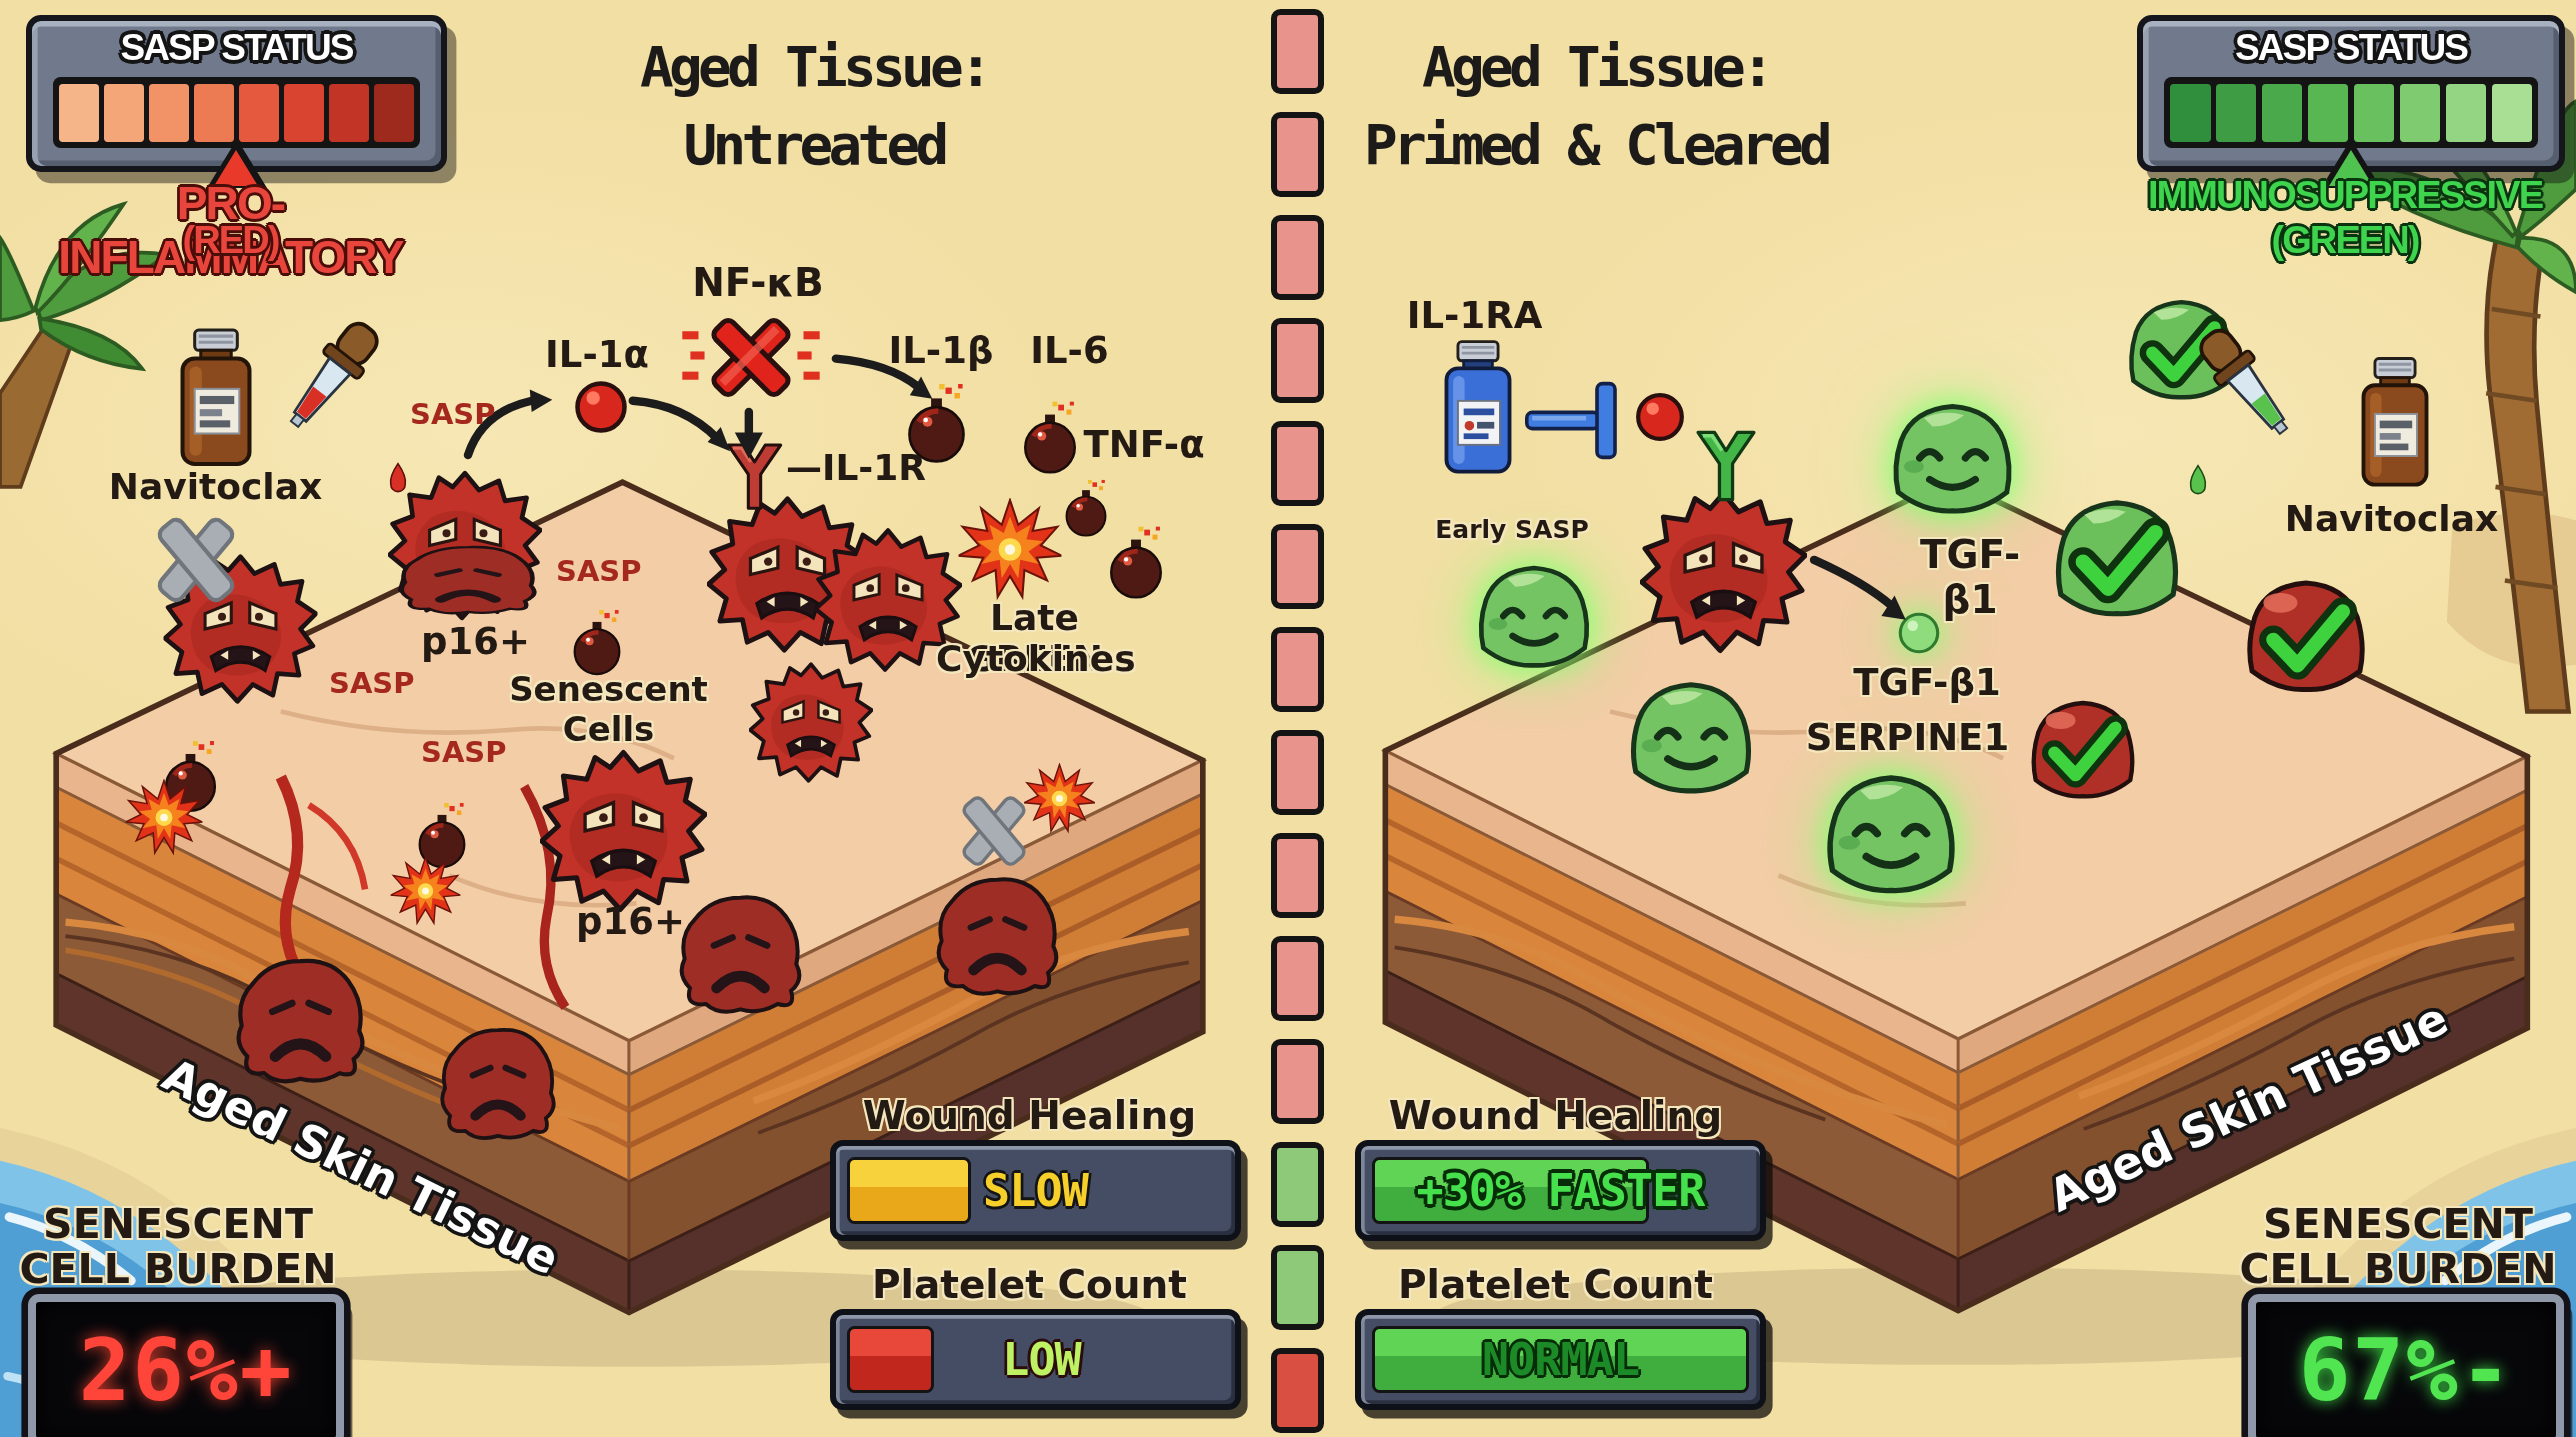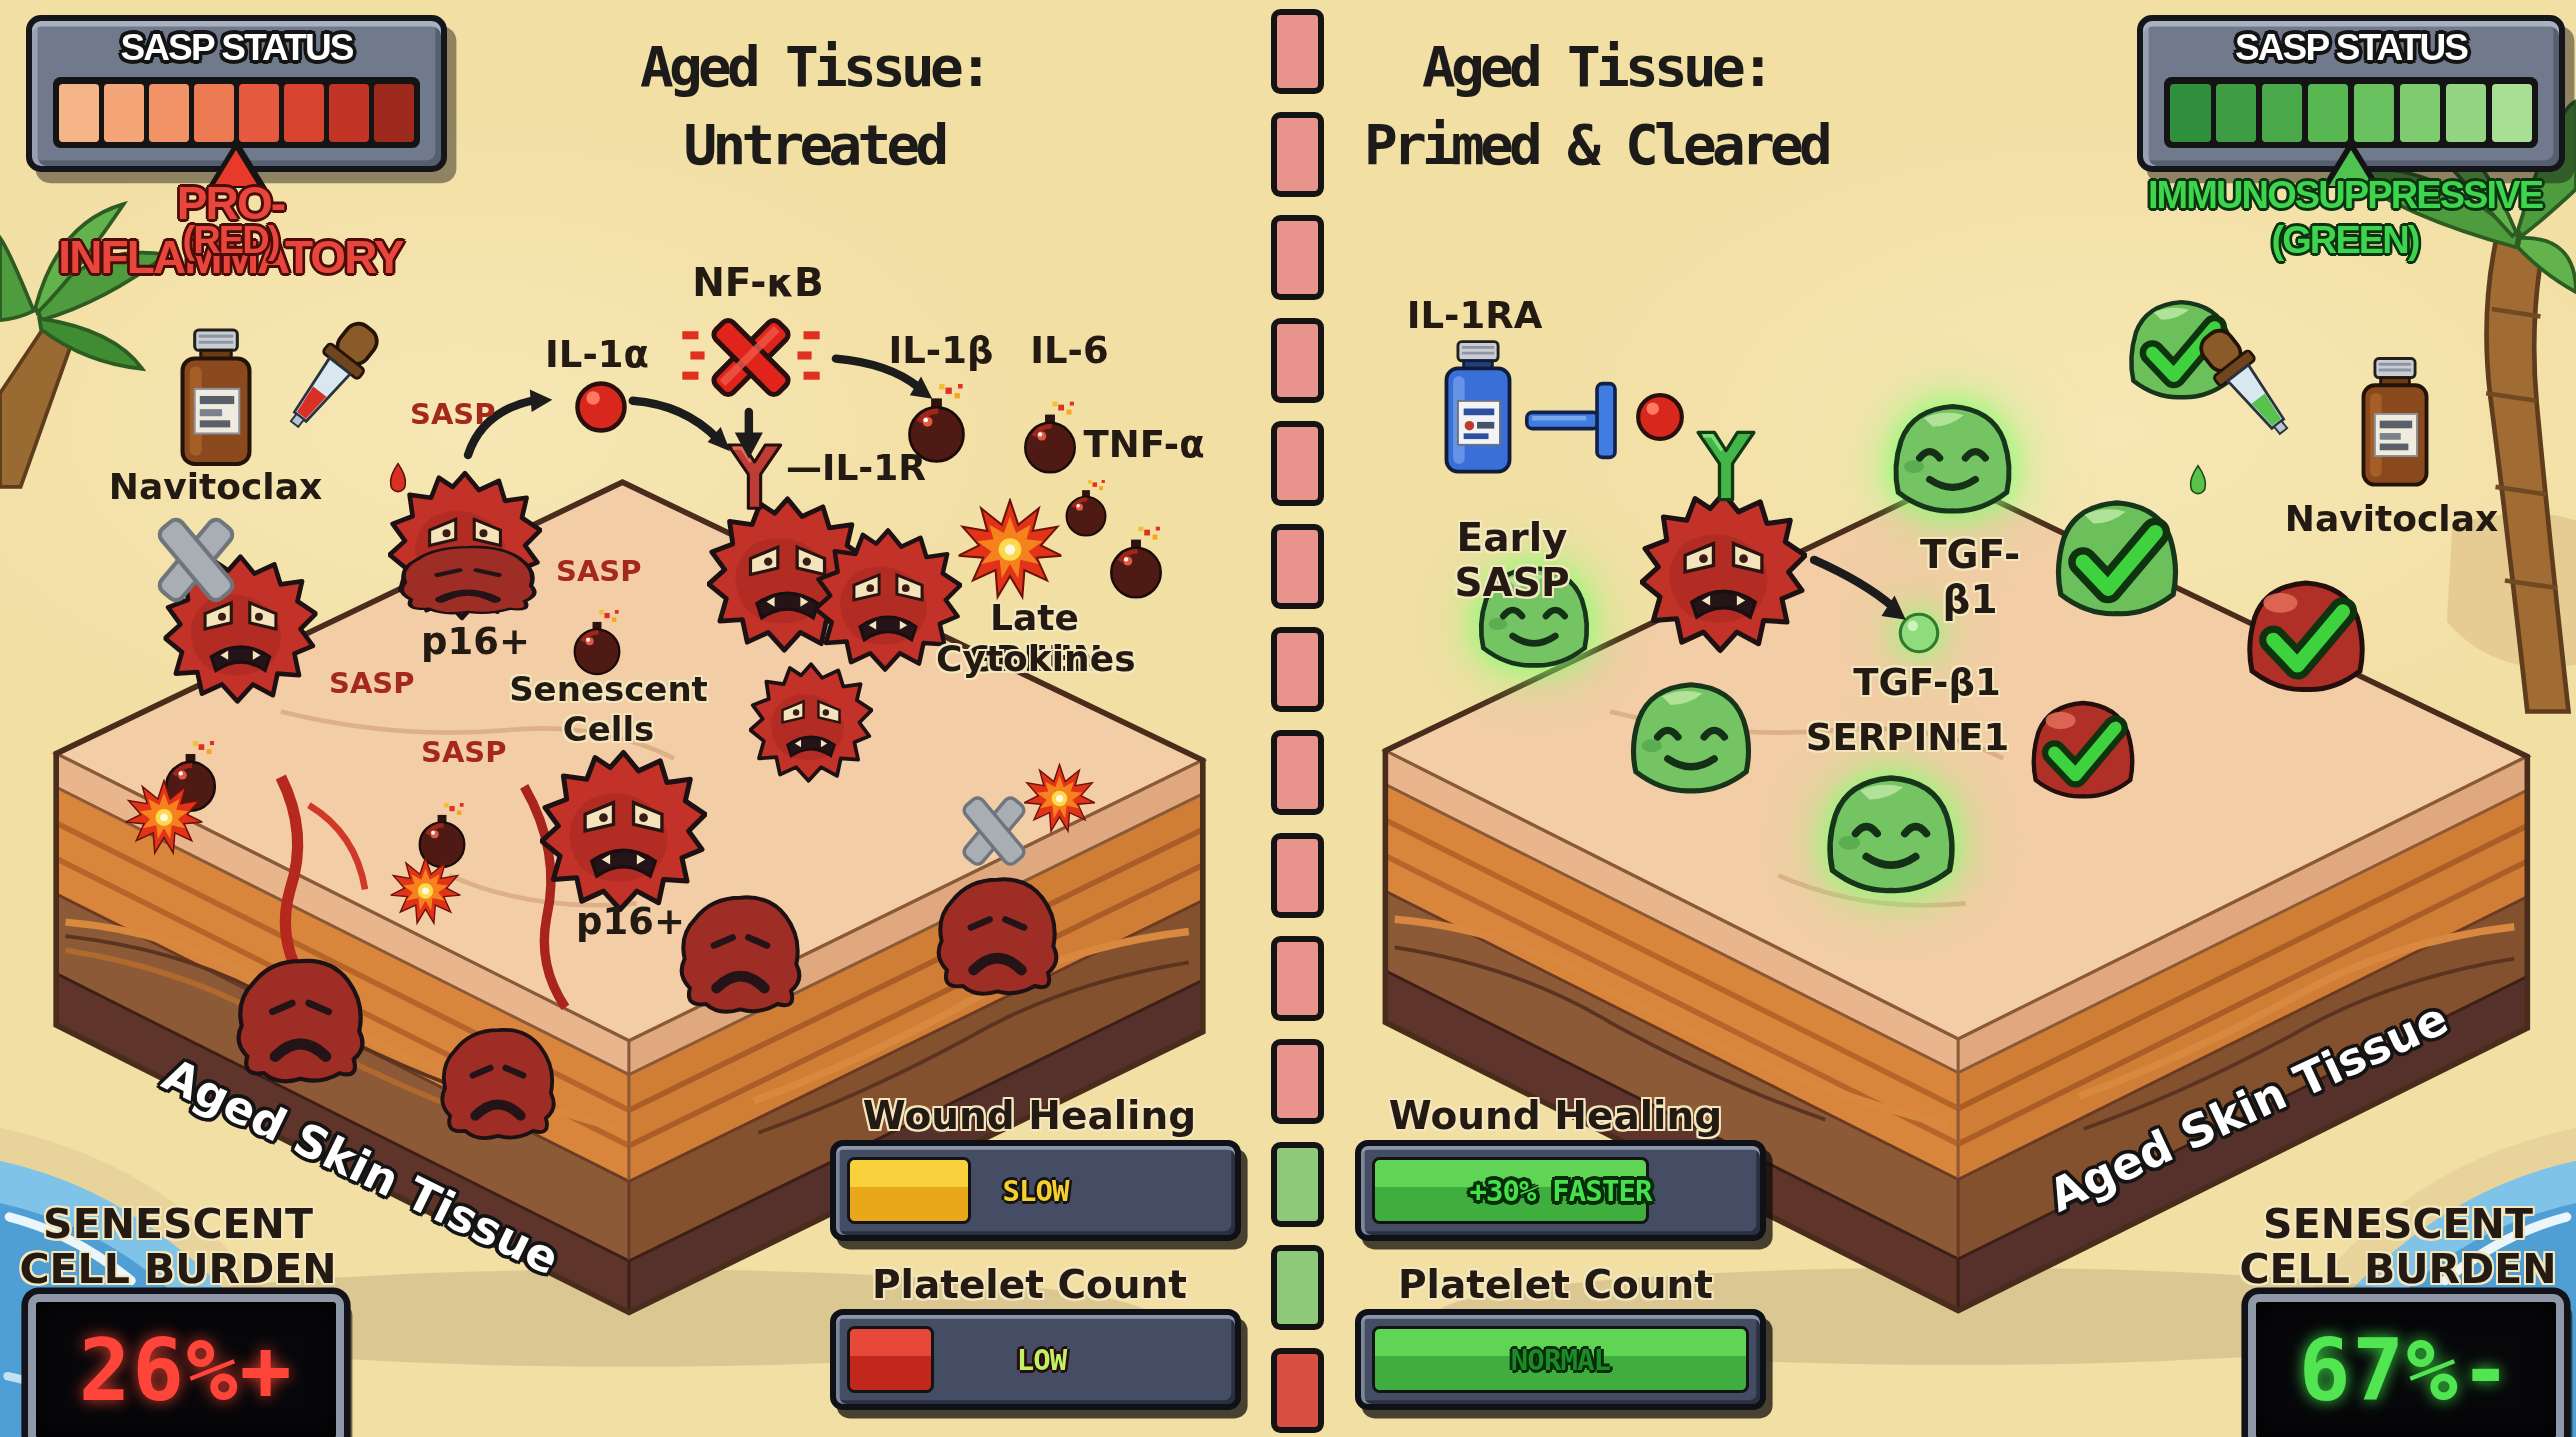--- a/index.html
+++ b/index.html
@@ -27,21 +27,21 @@
   .pointer{position:absolute;width:60px;height:49px;}
   .pointer .t1{position:absolute;left:0;top:0;width:0;height:0;border-left:30px solid transparent;border-right:30px solid transparent;border-bottom:49px solid #141414;}
   .pointer .t2{position:absolute;left:7.5px;top:11.2px;width:0;height:0;border-left:22.5px solid transparent;border-right:22.5px solid transparent;border-bottom:36px solid #e8392a;}
   .pointer.green .t2{border-bottom-color:#4fc24f;}
   .bar{position:absolute;width:399px;height:89px;background:#444d63;border:6.6px solid #0e1118;border-radius:13px;
     box-shadow:inset 0 3.7px 0 #8e97a9,inset 3.7px 0 0 #7e8799,inset -3.7px -3.7px 0 #2a3040,6.6px 8.4px 0 rgba(15,12,10,.75);}
   .bar .fill{position:absolute;left:11.2px;top:11.2px;bottom:11.2px;border-radius:7.5px;border:3.7px solid #141414;}
   .fill.yellow{background:linear-gradient(#f8d23c 45%,#e8a81a 45%);}
   .fill.red{background:linear-gradient(#e8483a 45%,#c1271d 45%);}
   .fill.green{background:linear-gradient(#5fd455 45%,#3fae3f 45%);}
-  .bar .btext{position:absolute;inset:0;display:flex;align-items:center;justify-content:center;font-family:"DejaVu Sans Mono","Liberation Mono",monospace;font-weight:bold;font-size:29px;letter-spacing:-0.9px;}
+  .bar .btext{position:absolute;inset:0;display:flex;align-items:center;justify-content:center;font-family:"DejaVu Sans Mono","Liberation Mono",monospace;font-weight:bold;font-size:45px;letter-spacing:-0.9px;}
   .ytext{color:#f7cf2a;text-shadow:2.8px 0 #141414,-2.8px 0 #141414,0 2.8px #141414,0 -2.8px #141414,1.9px 1.9px #141414,-1.9px -1.9px #141414;}
   .rtext{color:#bef264;text-shadow:2.8px 0 #2a0c0a,-2.8px 0 #2a0c0a,0 2.8px #2a0c0a,0 -2.8px #2a0c0a,1.9px 1.9px #2a0c0a,-1.9px -1.9px #2a0c0a;margin-left:12px;}
   .gtext{color:#46e04c;text-shadow:3.7px 0 #062c08,-3.7px 0 #062c08,0 3.7px #062c08,0 -3.7px #062c08,2.8px 2.8px #062c08,-2.8px -2.8px #062c08,2.8px -2.8px #062c08,-2.8px 2.8px #062c08;}
   .lcd{position:absolute;width:300px;height:136px;background:#07070a;border:8.4px solid #8f98a9;border-radius:11.2px;
     box-shadow:0 0 0 6.6px #121218,8.4px 10.3px 0 rgba(0,0,0,.55),inset 0 0 24px #000;display:flex;align-items:center;justify-content:center;}
   .lcd .val{font-family:"DejaVu Sans Mono","Liberation Mono",monospace;font-weight:bold;font-size:86px;letter-spacing:1.9px;}
   .lcd .val.redv{color:#ff453a;text-shadow:0 0 15px rgba(255,70,50,.85);}
   .lcd .val.greenv{color:#52e552;text-shadow:0 0 15px rgba(70,255,80,.85);}
   .dash{position:absolute;left:1271px;width:41px;height:73px;background:#e8938c;border:6.6px solid #141414;border-radius:9.4px;}
   .dash.g{background:#8ec97a;}
@@ -652,21 +652,21 @@
         <div class="t2"></div>
       </div>
 </div>
 <div class="abs c px gstat" style="left:2127px;top:174px;width:436px;font-size:38px;letter-spacing:-1.9px;z-index:5">IMMUNOSUPPRESSIVE</div>
 <div class="abs c px gstat" style="left:2127px;top:219px;width:436px;font-size:38px;letter-spacing:-1.9px;z-index:5">(GREEN)</div>
 
 <div class="abs c title" style="left:1287px;top:34px;width:618px;z-index:5">Aged Tissue:</div>
 <div class="abs c title" style="left:1287px;top:112px;width:618px;z-index:5">Primed &amp; Cleared</div>
 
 <div class="abs c lbl" style="left:1395px;top:294px;width:159px;font-size:37px;z-index:5">IL-1RA</div>
-<div class="abs c lbl halo" style="left:1409px;top:515px;width:206px;font-size:39px;z-index:5">Early SASP</div>
+<div class="abs c lbl halo" style="left:1409px;top:515px;width:206px;font-size:25px;z-index:5">Early SASP</div>
 <div class="abs c lbl halo" style="left:1895px;top:532px;width:150px;font-size:39px;z-index:5">TGF-β1</div>
 <div class="abs c lbl halo" style="left:1852px;top:661px;width:150px;font-size:37px;z-index:5">TGF-β1</div>
 <div class="abs c lbl halo" style="left:1802px;top:716px;width:211px;font-size:37px;z-index:5">SERPINE1</div>
 <div class="abs c lbl" style="left:2284px;top:498px;width:215px;font-size:36px;z-index:5">Navitoclax</div>
 
 <div class="abs tissue-tag wout" style="left:2052px;top:1172px;transform:rotate(-25deg);transform-origin:left center;z-index:5">Aged Skin Tissue</div>
 
 <div class="abs c lbl halo" style="left:1354px;top:1093px;width:403px;font-size:39px;z-index:5">Wound Healing</div>
 <div class="bar" style="left:1355px;top:1140px;z-index:5">
   <div class="fill green" style="width:271px"></div>

